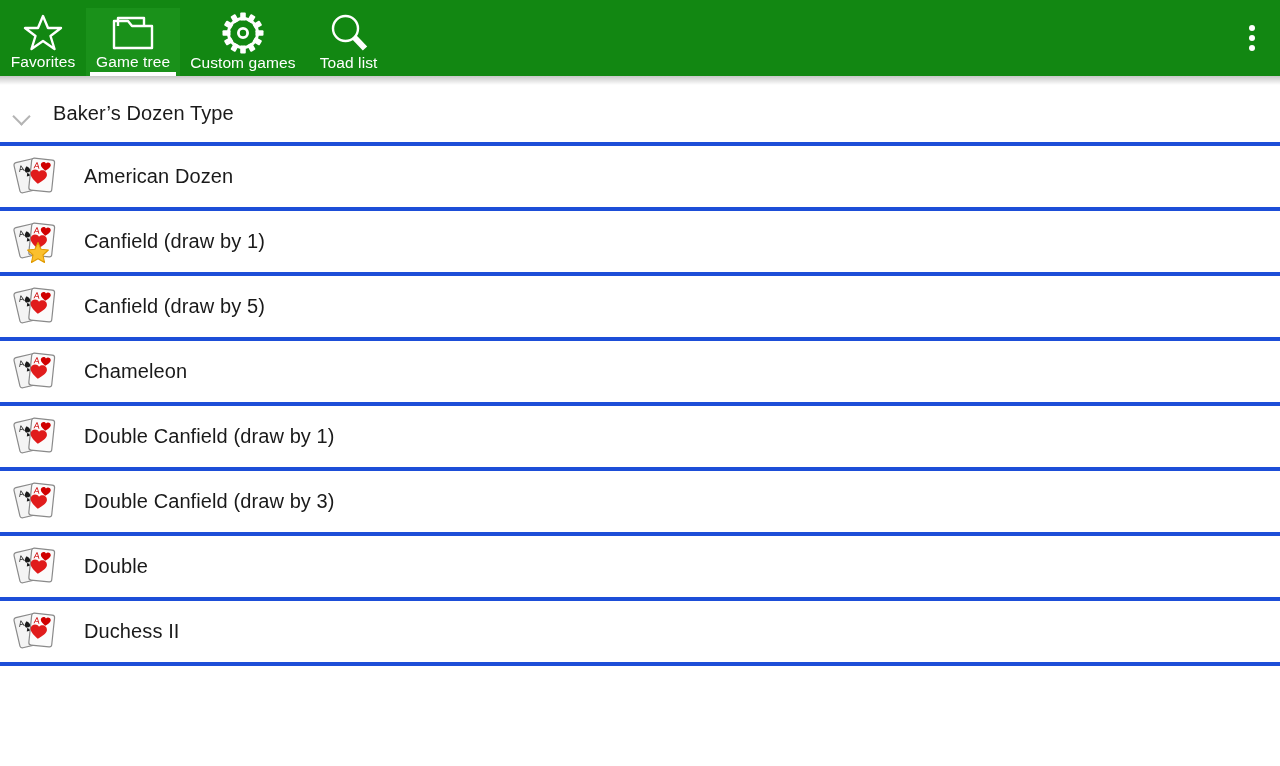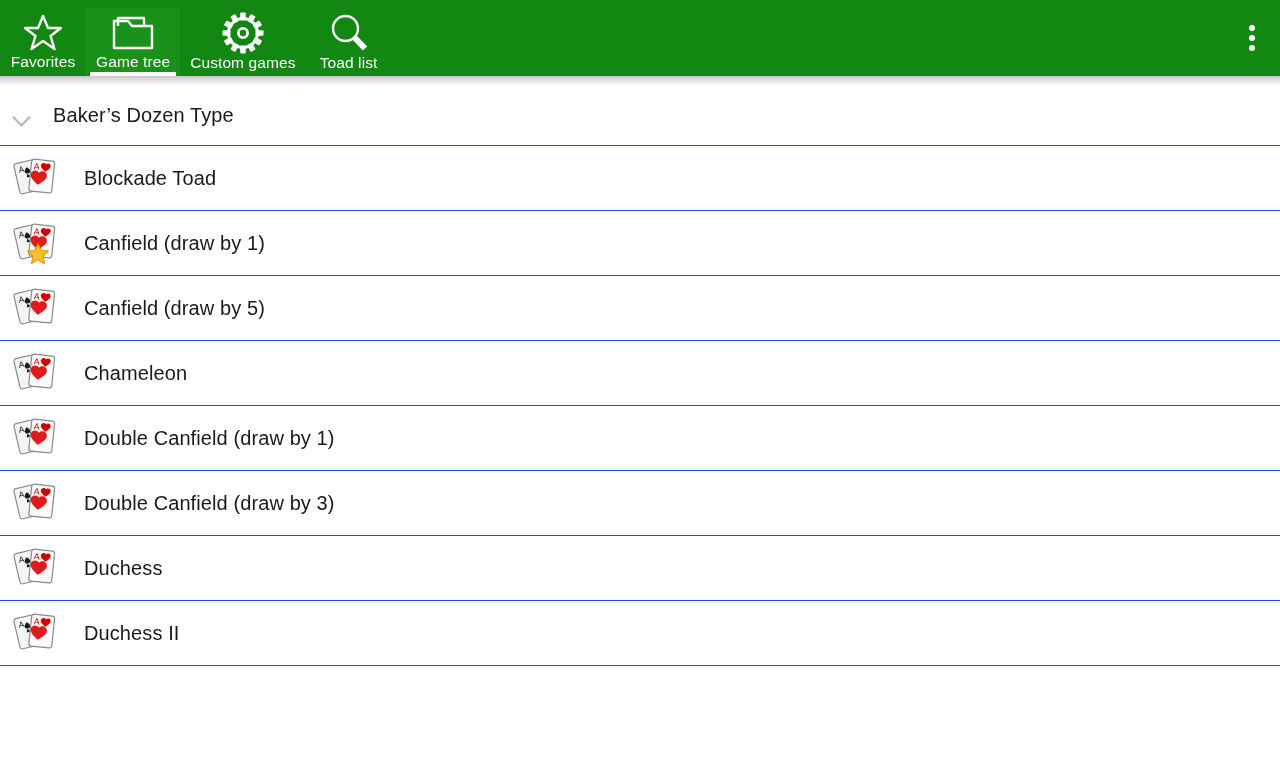--- a/index.html
+++ b/index.html
@@ -80,21 +80,21 @@
     width: 1280px;
     height: 681px;
     background: #ffffff;
     overflow: hidden;
   }
   .row {
     position: relative;
     width: 1280px;
     display: flex;
     align-items: center;
-    border-bottom: 1px solid #1d4ed8;
+    border-bottom: 4px solid #1d4ed8;
     background: #ffffff;
     cursor: pointer;
   }
   .row.group { height: 61px; }
   .row.game  { height: 65px; }
 
   .chev-cell {
     width: 42px;
     display: flex;
     align-items: center;
@@ -222,21 +222,21 @@
             <path d="M16.4 17.2 L15 21 h4 z" fill="#1a1a1a"></path>
           </g>
           <g transform="rotate(6 29 22)">
             <rect x="18" y="4" width="23" height="32" rx="2.5" fill="#fbfbfb" stroke="#8a8a8a" stroke-width="1.2"></rect>
             <text x="20.5" y="14" font-family="Liberation Sans, sans-serif" font-size="9" fill="#d00000">A</text>
             <path d="M32.5 8 c1.6 -2.2 5 -1 5 1.6 c0 2.2 -3 4.2 -5 5.8 c-2 -1.6 -5 -3.6 -5 -5.8 c0 -2.6 3.4 -3.8 5 -1.6 z" fill="#d00000"></path>
             <path d="M26.5 17 c2.6 -3.6 8.2 -1.7 8.2 2.6 c0 3.6 -5 6.9 -8.2 9.5 c-3.2 -2.6 -8.2 -5.9 -8.2 -9.5 c0 -4.3 5.6 -6.2 8.2 -2.6 z" fill="#e01b1b"></path>
           </g>
         </svg>
       </div>
-      <div class="game-label">Blockade Toad</div>
+      <div class="game-label">American Dozen</div>
     </div>
     <div class="row game">
       <div class="icon-cell">
         <svg width="48" height="44" viewBox="0 0 48 44" aria-hidden="true">
           <g transform="rotate(-13 17 22)">
             <rect x="5" y="5" width="22" height="31" rx="2.5" fill="#f4f4f4" stroke="#8a8a8a" stroke-width="1.2"></rect>
             <text x="8.5" y="15" font-family="Liberation Sans, sans-serif" font-size="8.5" fill="#1a1a1a">A</text>
             <path d="M17 11 c2.4 2 3.4 4 2.2 5.6 c-0.7 1 -2 0.9 -2.2 0 c-0.2 0.9 -1.5 1 -2.2 0 c-1.2 -1.6 -0.2 -3.6 2.2 -5.6 z" fill="#1a1a1a"></path>
             <path d="M16.4 17.2 L15 21 h4 z" fill="#1a1a1a"></path>
           </g>
@@ -337,21 +337,21 @@
             <path d="M16.4 17.2 L15 21 h4 z" fill="#1a1a1a"></path>
           </g>
           <g transform="rotate(6 29 22)">
             <rect x="18" y="4" width="23" height="32" rx="2.5" fill="#fbfbfb" stroke="#8a8a8a" stroke-width="1.2"></rect>
             <text x="20.5" y="14" font-family="Liberation Sans, sans-serif" font-size="9" fill="#d00000">A</text>
             <path d="M32.5 8 c1.6 -2.2 5 -1 5 1.6 c0 2.2 -3 4.2 -5 5.8 c-2 -1.6 -5 -3.6 -5 -5.8 c0 -2.6 3.4 -3.8 5 -1.6 z" fill="#d00000"></path>
             <path d="M26.5 17 c2.6 -3.6 8.2 -1.7 8.2 2.6 c0 3.6 -5 6.9 -8.2 9.5 c-3.2 -2.6 -8.2 -5.9 -8.2 -9.5 c0 -4.3 5.6 -6.2 8.2 -2.6 z" fill="#e01b1b"></path>
           </g>
         </svg>
       </div>
-      <div class="game-label">Duchess</div>
+      <div class="game-label">Double</div>
     </div>
     <div class="row game">
       <div class="icon-cell">
         <svg width="48" height="44" viewBox="0 0 48 44" aria-hidden="true">
           <g transform="rotate(-13 17 22)">
             <rect x="5" y="5" width="22" height="31" rx="2.5" fill="#f4f4f4" stroke="#8a8a8a" stroke-width="1.2"></rect>
             <text x="8.5" y="15" font-family="Liberation Sans, sans-serif" font-size="8.5" fill="#1a1a1a">A</text>
             <path d="M17 11 c2.4 2 3.4 4 2.2 5.6 c-0.7 1 -2 0.9 -2.2 0 c-0.2 0.9 -1.5 1 -2.2 0 c-1.2 -1.6 -0.2 -3.6 2.2 -5.6 z" fill="#1a1a1a"></path>
             <path d="M16.4 17.2 L15 21 h4 z" fill="#1a1a1a"></path>
           </g>

